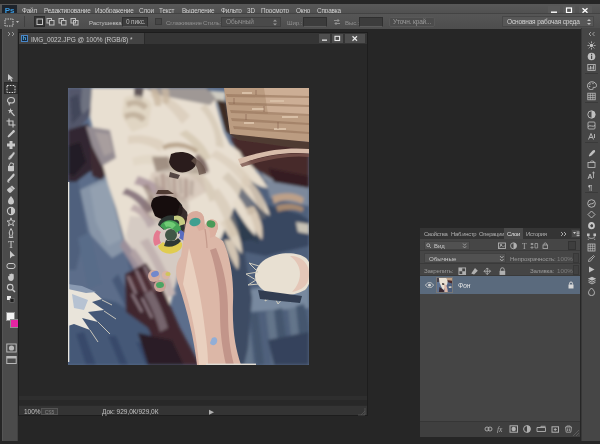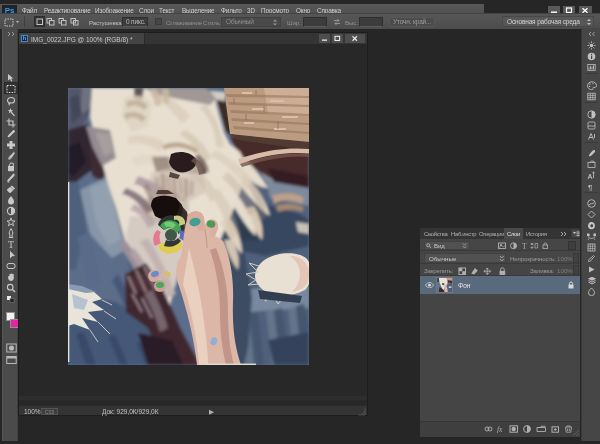--- a/index.html
+++ b/index.html
@@ -1,17 +1,17 @@
 <!DOCTYPE html>
 <html><head><meta charset="utf-8">
 <style>
 *{box-sizing:border-box;margin:0;padding:0}
 html,body{width:600px;height:444px;overflow:hidden;background:#262626;font-family:"Liberation Sans",sans-serif}
 .abs{position:absolute}
-#menubar{position:absolute;left:0;top:4px;width:484px;height:13px;background:linear-gradient(#585858,#4e4e4e);color:#d0d0d0;font-size:6.4px;letter-spacing:-0.15px}
+#menubar{position:absolute;left:0;top:4px;width:600px;height:13px;background:linear-gradient(#585858,#4e4e4e);color:#d0d0d0;font-size:6.4px;letter-spacing:-0.15px}
 #menubar .mi{position:absolute;top:3px;white-space:nowrap}
 #pslogo{position:absolute;left:2px;top:1px;width:15px;height:11px;background:#1e242c;color:#3b9ae0;font-size:8px;font-weight:bold;text-align:center;line-height:11px}
 #optbar{position:absolute;left:0;top:13px;width:600px;height:16px;background:linear-gradient(#565656,#4d4d4d);border-top:1px solid #434343;font-size:6.1px;color:#c2c2c2;letter-spacing:-0.15px}
 #optbar .lbl{position:absolute;top:5px;white-space:nowrap}
 #optbar .dim{color:#909090}
 .well{position:absolute;background:#3c3c3c;border:1px solid #2f2f2f;border-bottom-color:#5a5a5a;height:10px;font-size:6.5px;color:#b8b8b8;line-height:8px;padding-left:3px}
 .wbtn{position:absolute;top:2px;height:9px;background:#585858;border:1px solid #454545;color:#e8e8e8;text-align:center}
 #toolbar{position:absolute;left:2px;top:29px;width:16px;height:412px;background:#4b4b4b;border-left:1px solid #555;border-right:1px solid #404040}
 .tool{position:absolute;left:0;width:16px;height:11px;display:flex;align-items:center;justify-content:center}
 #docwin{position:absolute;left:18px;top:32px;width:350px;height:384px;background:#282828;border:1px solid #1d1d1d}

